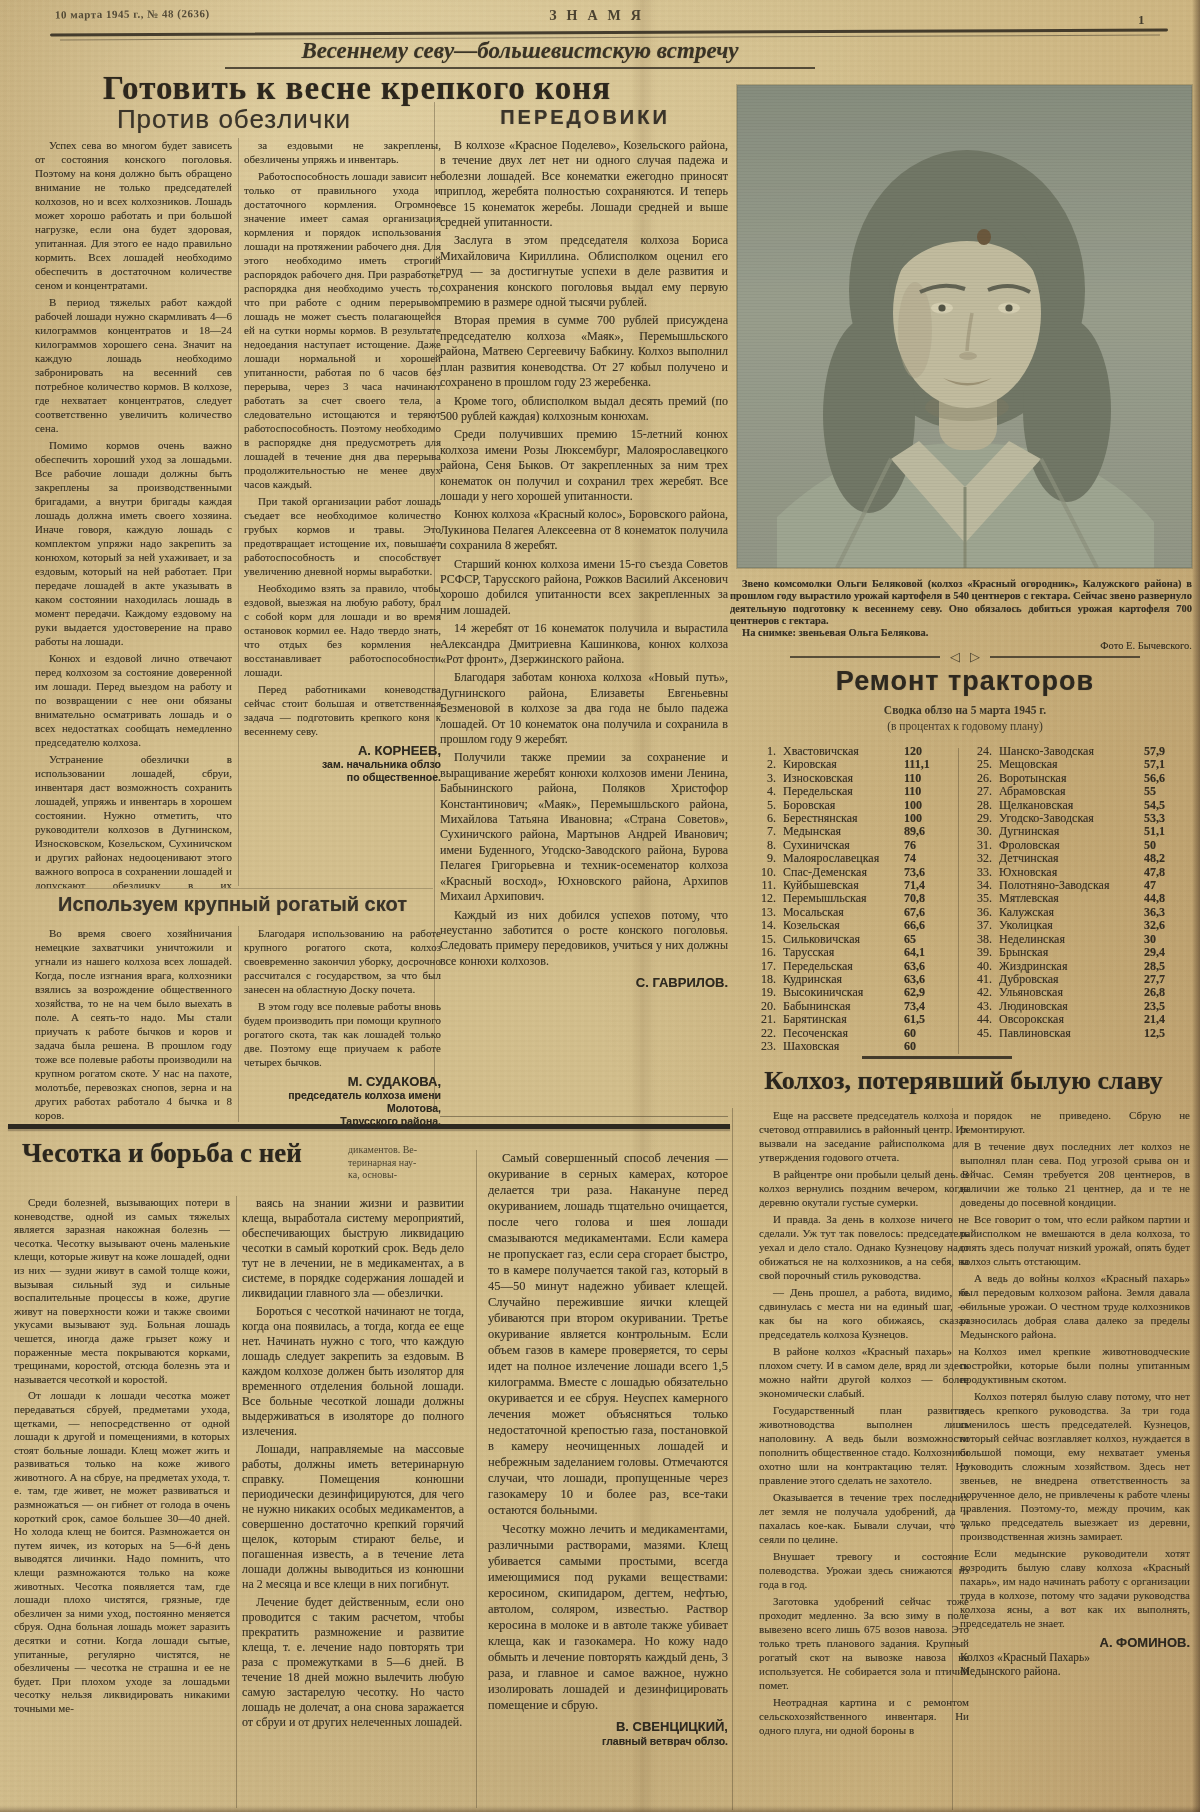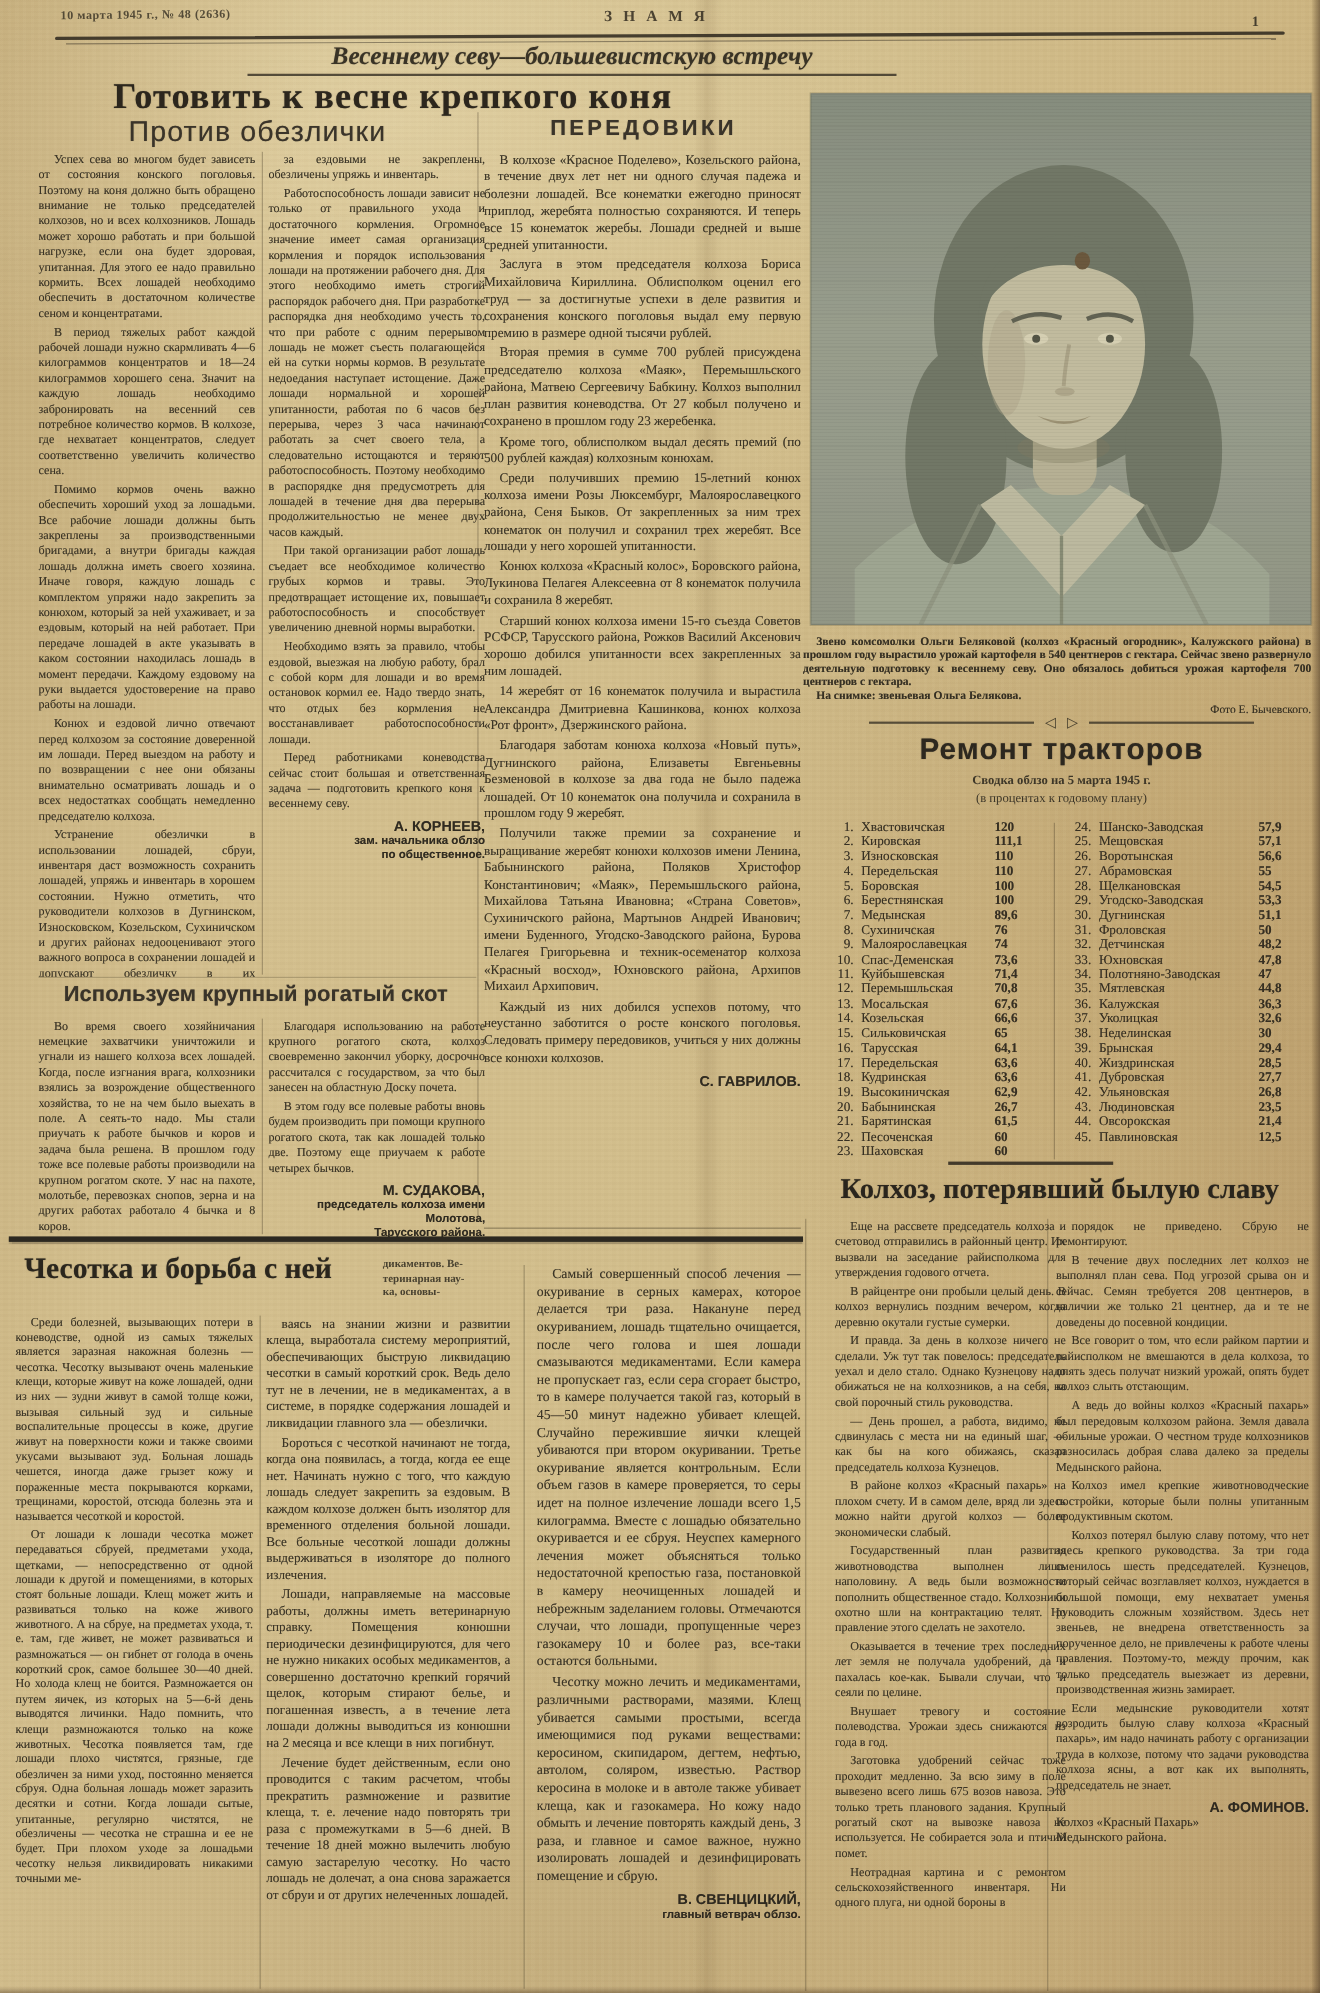--- a/index.html
+++ b/index.html
@@ -67,21 +67,21 @@
   .trac-sub2{left:740px;top:720px;width:450px;text-align:center;font:400 11.5px "Liberation Serif",serif;color:rgba(46,41,31,.9);}
   .tcol{top:745px;color:rgba(45,40,30,.9);text-shadow:0 0 .5px rgba(60,52,38,.5);}
   .trow{display:flex;line-height:13.4px;font-size:12px;font-family:"Liberation Serif",serif;}
   .trow .tn{width:24px;text-align:right;margin-right:7px;}
   .trow .tname{flex:1;}
   .trow .tval{width:50px;text-align:left;padding-left:4px;font-weight:700;}
   .table-dash{left:862px;top:1056px;width:150px;height:3px;background:rgba(44,38,28,.85);}
 
   .kol-title{left:735px;top:1066px;width:457px;text-align:center;font:700 26px "Liberation Serif",serif;color:rgba(38,34,26,.95);text-shadow:0 0 1px rgba(50,44,32,.55);white-space:nowrap;}
   .scab-title{left:22px;top:1138px;width:318px;font:700 27px "Liberation Serif",serif;color:rgba(38,34,26,.95);text-shadow:0 0 1px rgba(50,44,32,.55);white-space:nowrap;}
-  .fraglines{left:348px;top:1144px;width:95px;font-size:10px;line-height:12.5px;color:rgba(48,43,32,.85);font-weight:bold;}
+  .fraglines{left:348px;top:1144px;width:95px;font-size:10px;line-height:12.5px;color:rgba(48,43,32,.85);}
   .fraglines p{margin:0;text-indent:0;text-align:left;}
 </style>
 </head>
 <body>
 
 <div class="page">
   <div class="gutter"></div>
 
   <div class="abs dateline">10 марта 1945 г., № 48 (2636)</div>
   <div class="abs masthead">ЗНАМЯ</div>
@@ -283,21 +283,21 @@
         <span class="tval">63,6</span>
       </div>
       <div class="trow">
         <span class="tn">19.</span>
         <span class="tname">Высокиничская</span>
         <span class="tval">62,9</span>
       </div>
       <div class="trow">
         <span class="tn">20.</span>
         <span class="tname">Бабынинская</span>
-        <span class="tval">26,7</span>
+        <span class="tval">73,4</span>
       </div>
       <div class="trow">
         <span class="tn">21.</span>
         <span class="tname">Барятинская</span>
         <span class="tval">61,5</span>
       </div>
       <div class="trow">
         <span class="tn">22.</span>
         <span class="tname">Песоченская</span>
         <span class="tval">60</span>

